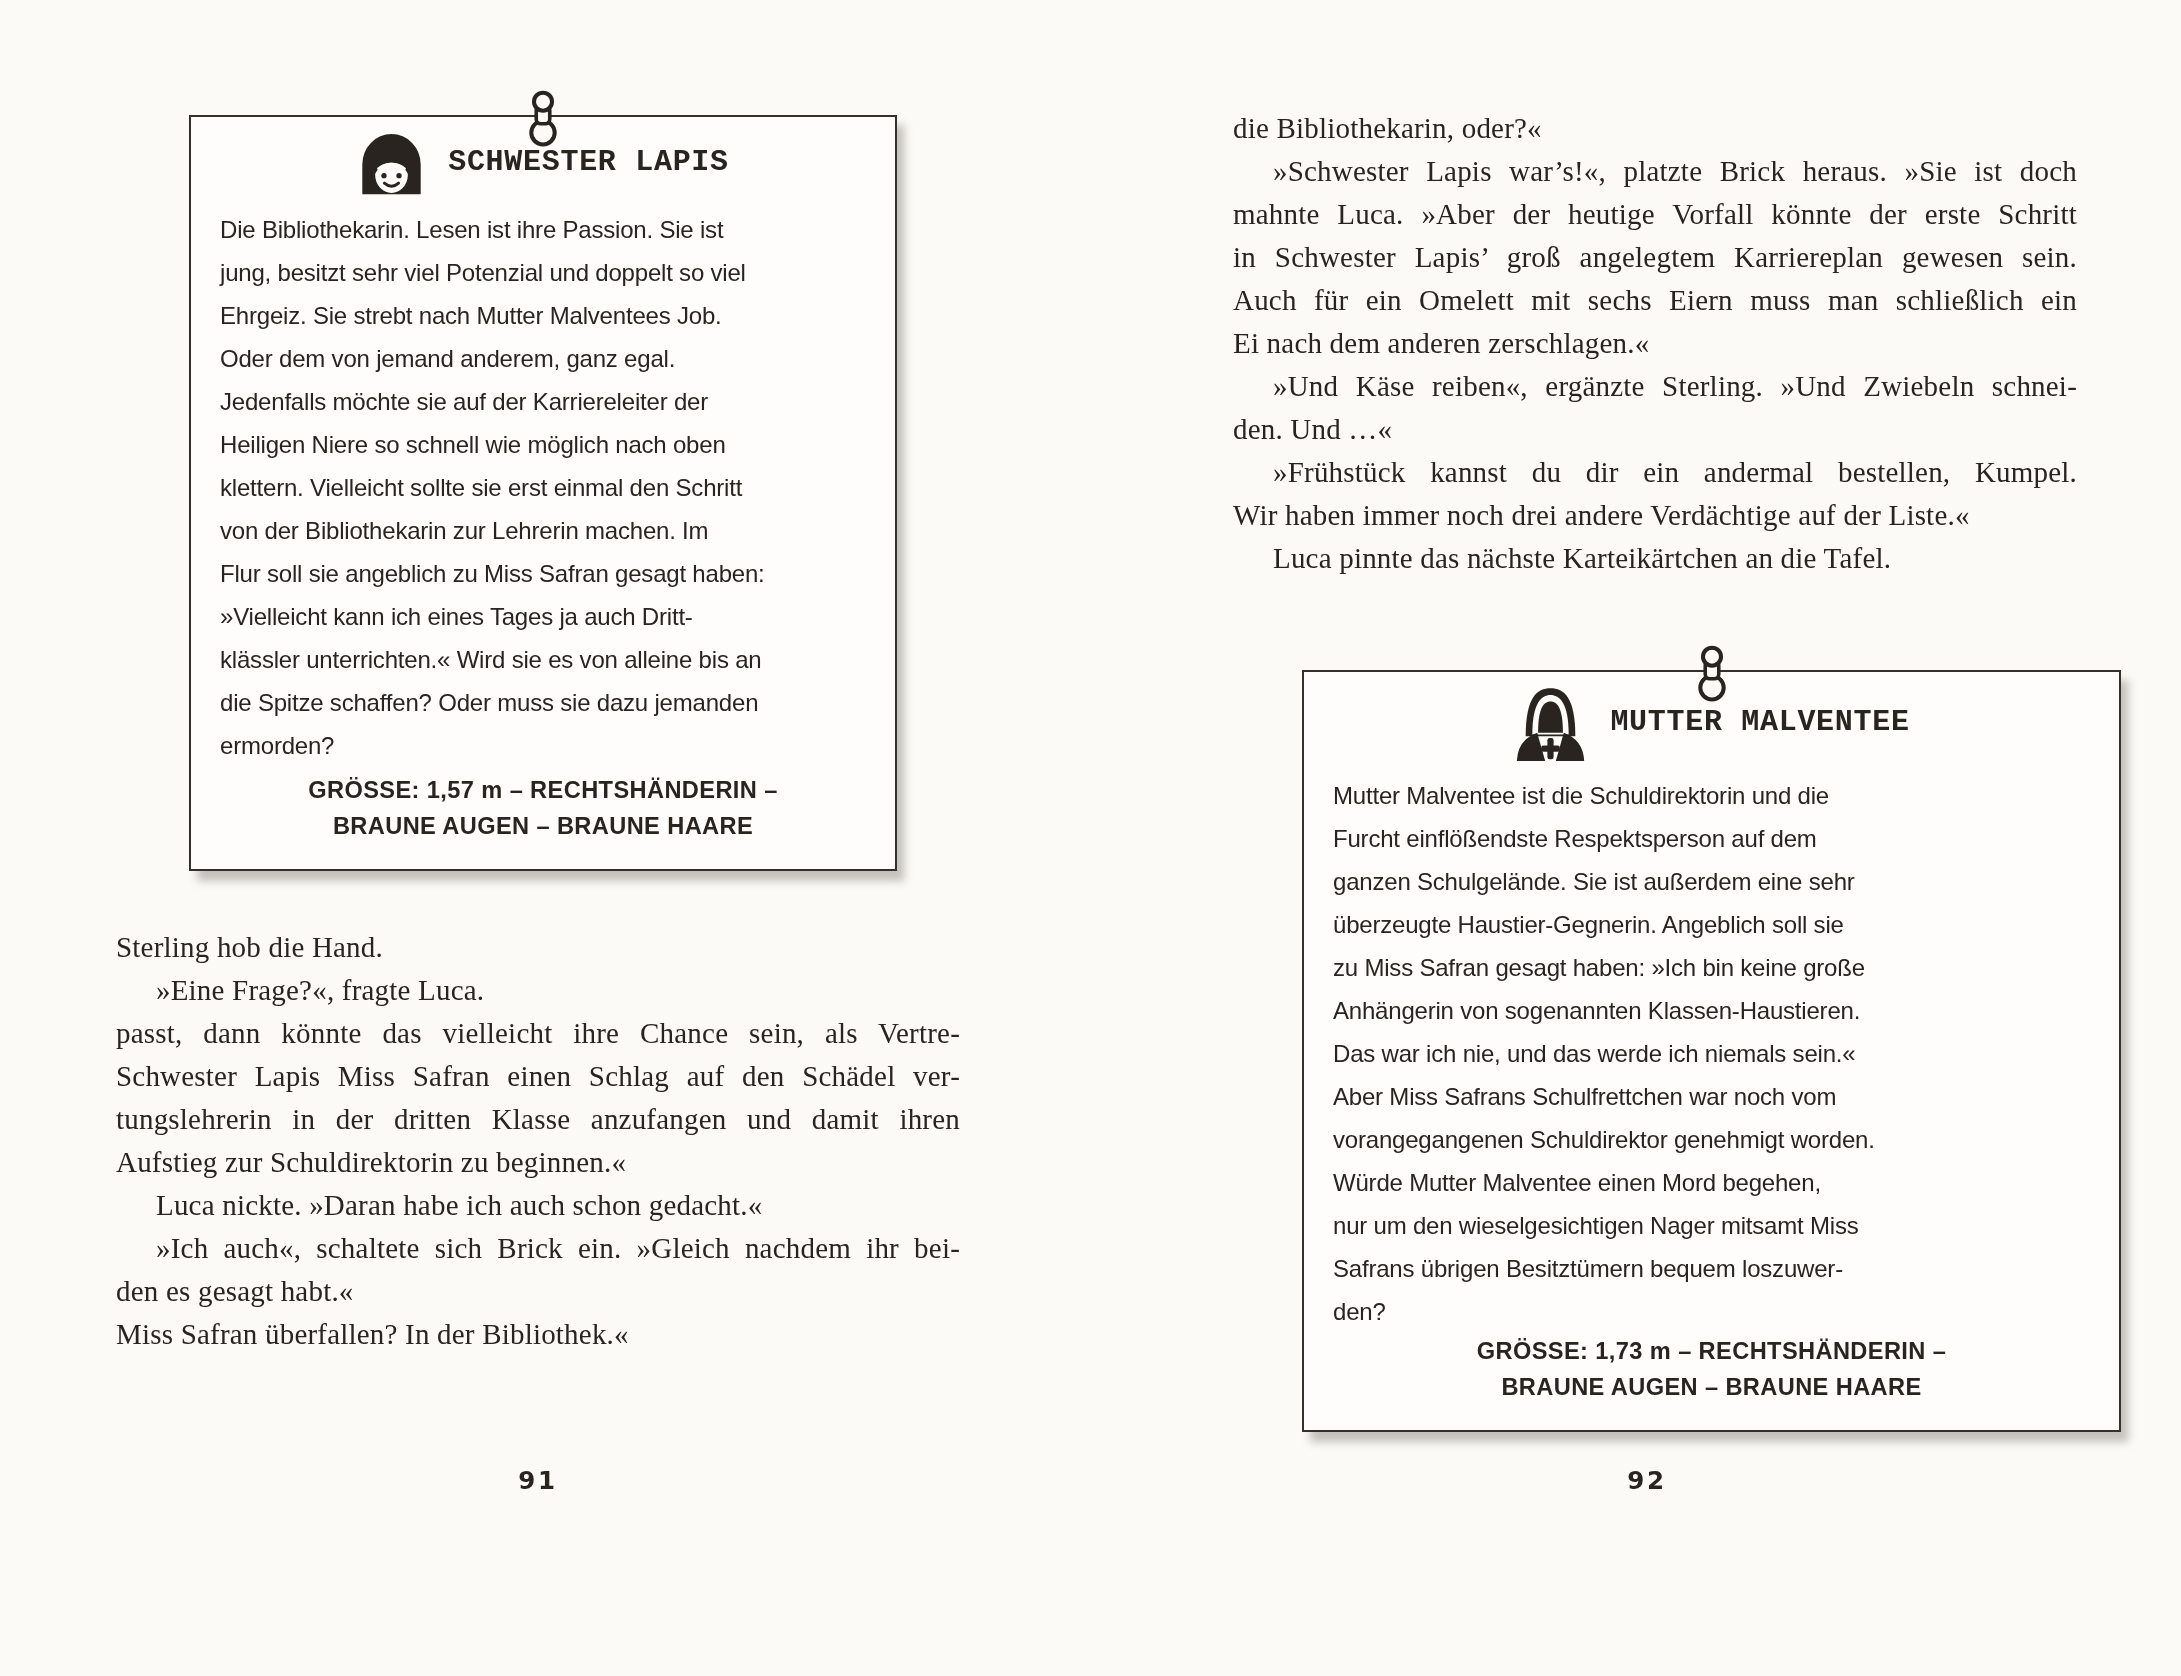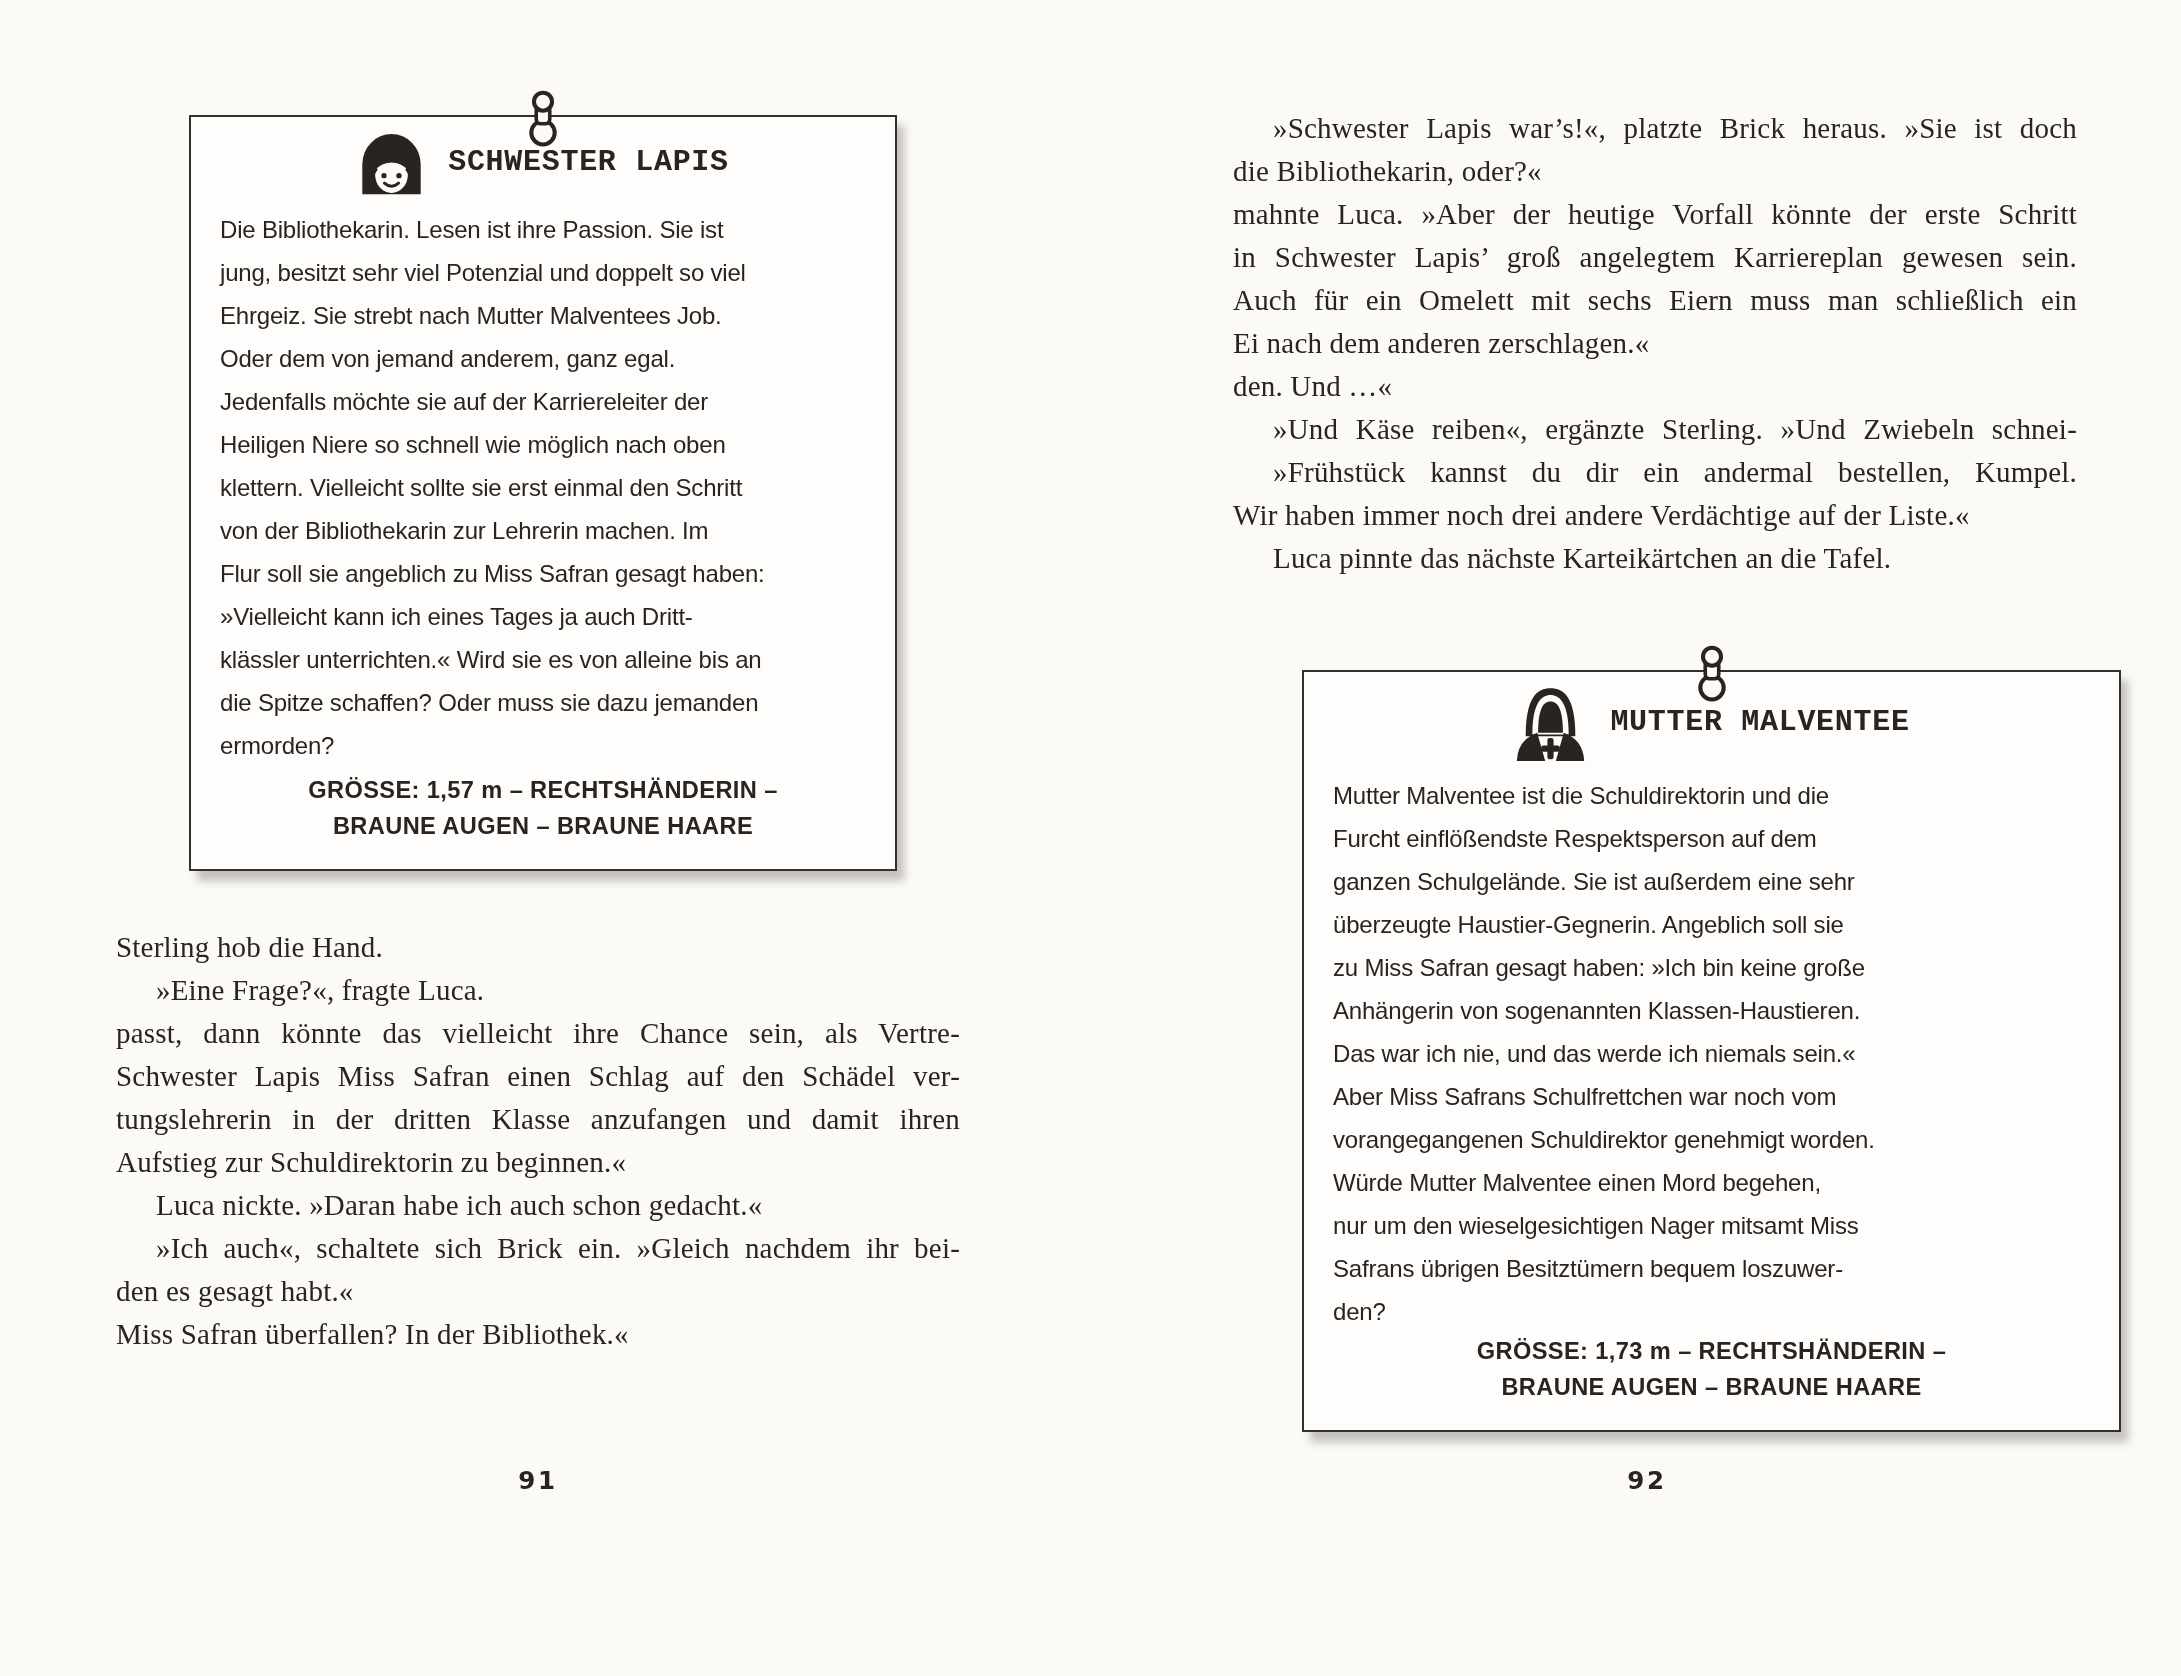--- a/index.html
+++ b/index.html
@@ -150,32 +150,32 @@
       </div>
     <div class="para">
         <div class="bline">Miss Safran überfallen? In der Bibliothek.«</div>
       </div>
   </div>
 
   <div class="pagenum left">91</div>
 
   <div class="textblock right">
     <div class="para">
+        <div class="bline">die Bibliothekarin, oder?«</div>
         <div class="bline just ind">»Schwester Lapis war’s!«, platzte Brick heraus. »Sie ist doch</div>
-        <div class="bline">die Bibliothekarin, oder?«</div>
       </div>
     <div class="para">
         <div class="bline just">mahnte Luca. »Aber der heutige Vorfall könnte der erste Schritt</div>
         <div class="bline just">in Schwester Lapis’ groß angelegtem Karriereplan gewesen sein.</div>
         <div class="bline just">Auch für ein Omelett mit sechs Eiern muss man schließlich ein</div>
         <div class="bline">Ei nach dem anderen zerschlagen.«</div>
       </div>
     <div class="para">
+        <div class="bline just ind">»Und Käse reiben«, ergänzte Sterling. »Und Zwiebeln schnei-</div>
         <div class="bline">den. Und …«</div>
-        <div class="bline just ind">»Und Käse reiben«, ergänzte Sterling. »Und Zwiebeln schnei-</div>
       </div>
     <div class="para">
         <div class="bline just ind">»Frühstück kannst du dir ein andermal bestellen, Kumpel.</div>
         <div class="bline">Wir haben immer noch drei andere Verdächtige auf der Liste.«</div>
       </div>
     <div class="para">
         <div class="bline ind">Luca pinnte das nächste Karteikärtchen an die Tafel.</div>
       </div>
   </div>
 

